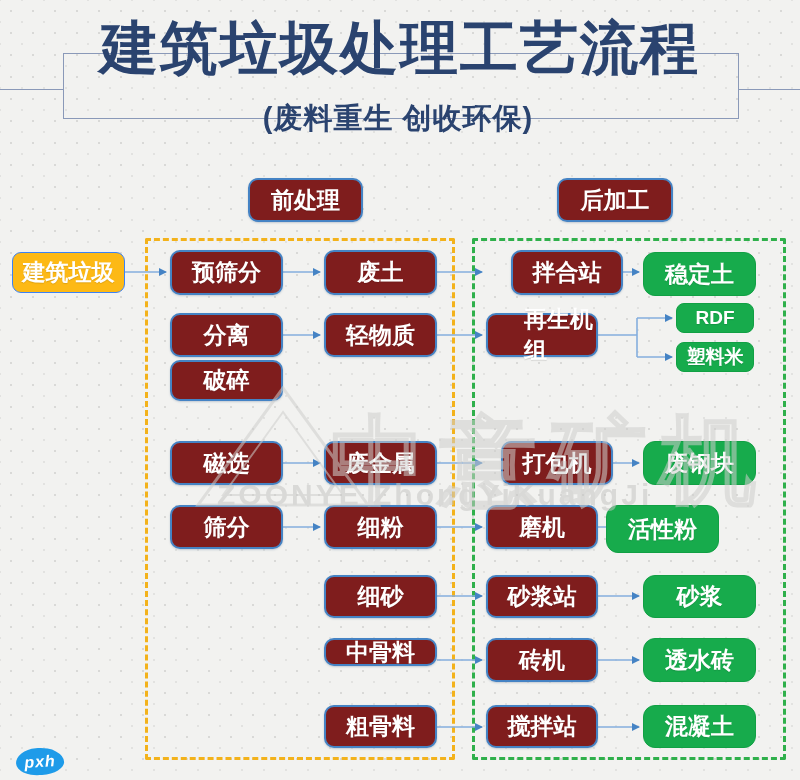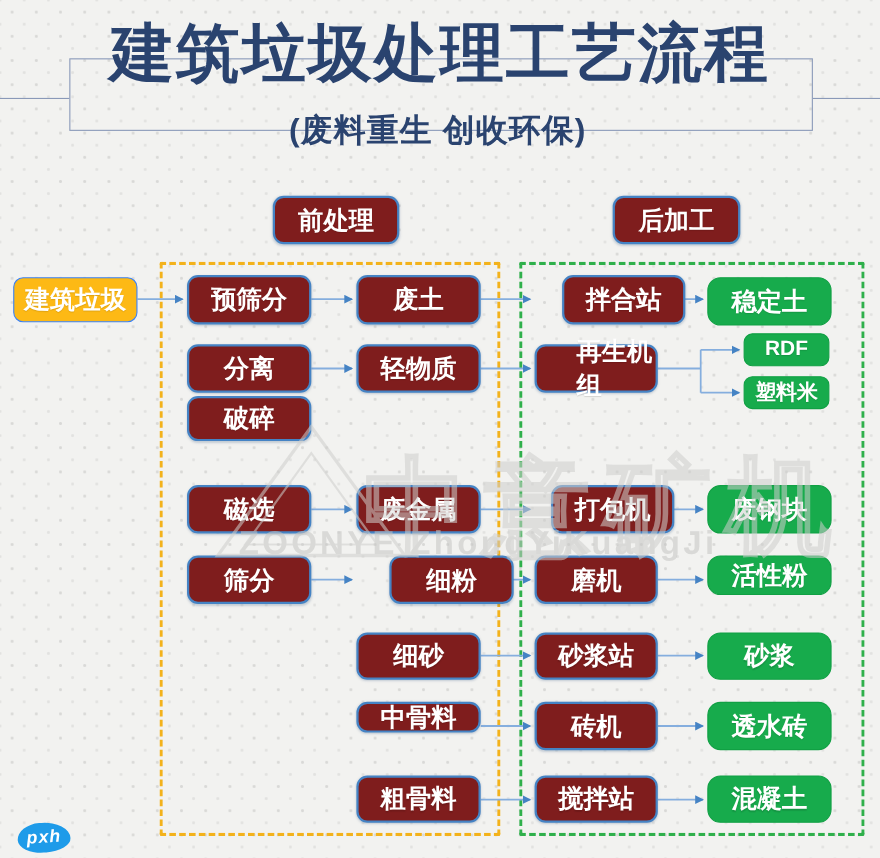--- a/index.html
+++ b/index.html
@@ -129,23 +129,23 @@
     <div class="node process" style="left: 324px; top: 313px; width: 113px; height: 44px;">轻物质</div>
     <div class="node process" style="left: 486px; top: 313px; width: 112px; height: 44px; padding-left: 36px;">再生机组</div>
     <div class="node product-sm" style="left: 676px; top: 303px; width: 78px; height: 30px;">RDF</div>
     <div class="node product-sm" style="left: 676px; top: 342px; width: 78px; height: 30px;">塑料米</div>
     <div class="node process" style="left: 170px; top: 360px; width: 113px; height: 41px;">破碎</div>
     <div class="node process" style="left: 170px; top: 441px; width: 113px; height: 44px;">磁选</div>
     <div class="node process" style="left: 324px; top: 441px; width: 113px; height: 44px;">废金属</div>
     <div class="node process" style="left: 486px; top: 441px; width: 112px; height: 44px; margin-left: 15px;">打包机</div>
     <div class="node product" style="left: 643px; top: 441px; width: 113px; height: 44px;">废钢块</div>
     <div class="node process" style="left: 170px; top: 505px; width: 113px; height: 44px;">筛分</div>
-    <div class="node process" style="left: 324px; top: 505px; width: 113px; height: 44px; margin-left: 30px;">细粉</div>
+    <div class="node process" style="left: 324px; top: 505px; width: 113px; height: 44px;">细粉</div>
     <div class="node process" style="left: 486px; top: 505px; width: 112px; height: 44px;">磨机</div>
-    <div class="node product" style="left: 643px; top: 505px; width: 113px; height: 36px;">活性粉</div>
+    <div class="node product" style="left: 606px; top: 505px; width: 113px; height: 48px;">活性粉</div>
     <div class="node process" style="left: 324px; top: 575px; width: 113px; height: 43px;">细砂</div>
     <div class="node process" style="left: 486px; top: 575px; width: 112px; height: 43px;">砂浆站</div>
     <div class="node product" style="left: 643px; top: 575px; width: 113px; height: 43px;">砂浆</div>
     <div class="node process" style="left: 324px; top: 638px; width: 113px; height: 28px;">中骨料</div>
     <div class="node process" style="left: 486px; top: 638px; width: 112px; height: 44px;">砖机</div>
     <div class="node product" style="left: 643px; top: 638px; width: 113px; height: 44px;">透水砖</div>
     <div class="node process" style="left: 324px; top: 705px; width: 113px; height: 43px;">粗骨料</div>
     <div class="node process" style="left: 486px; top: 705px; width: 112px; height: 43px;">搅拌站</div>
     <div class="node product" style="left: 643px; top: 705px; width: 113px; height: 43px;">混凝土</div>
   </div>

